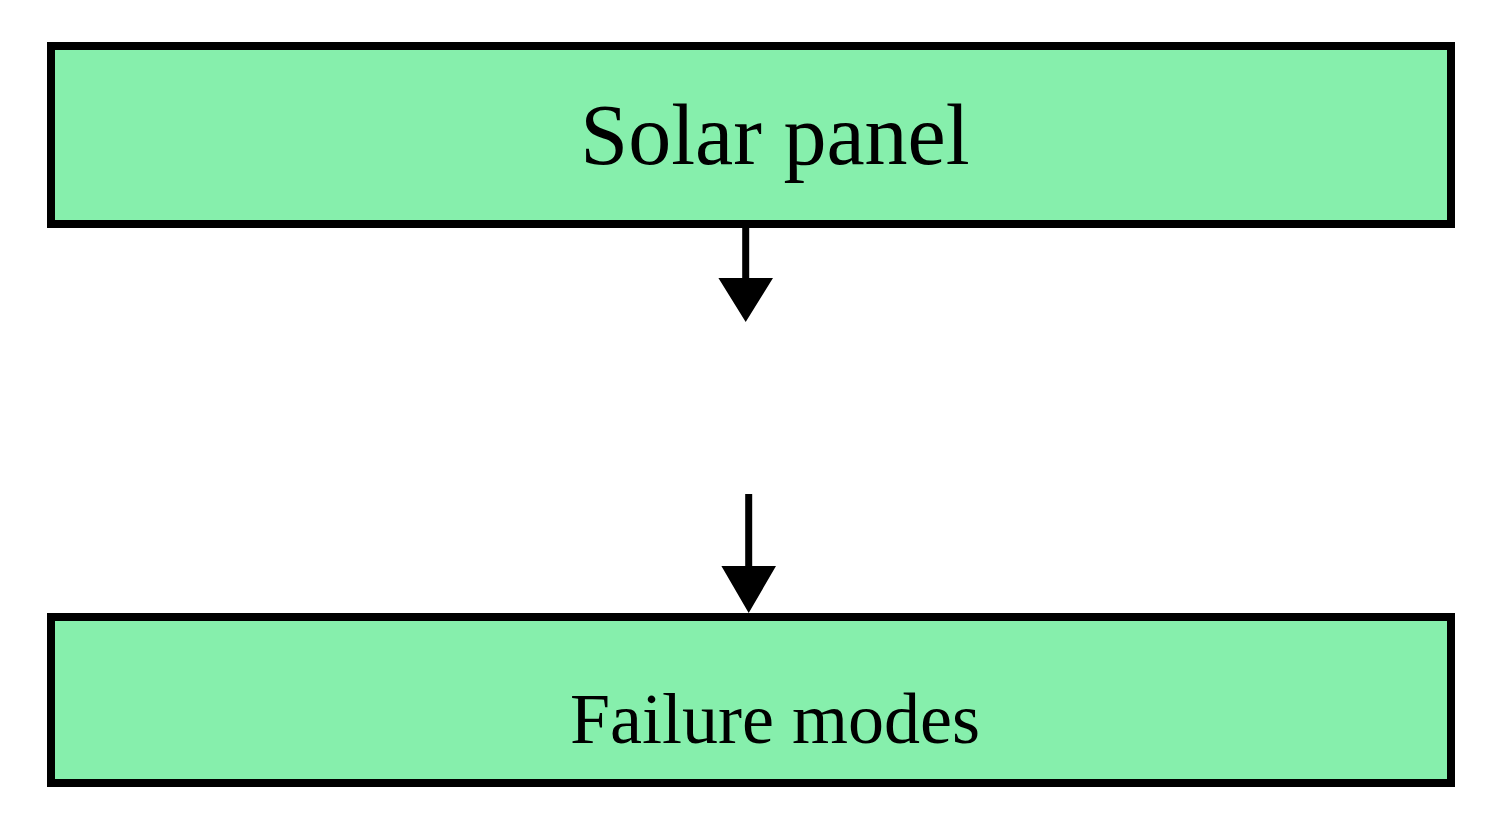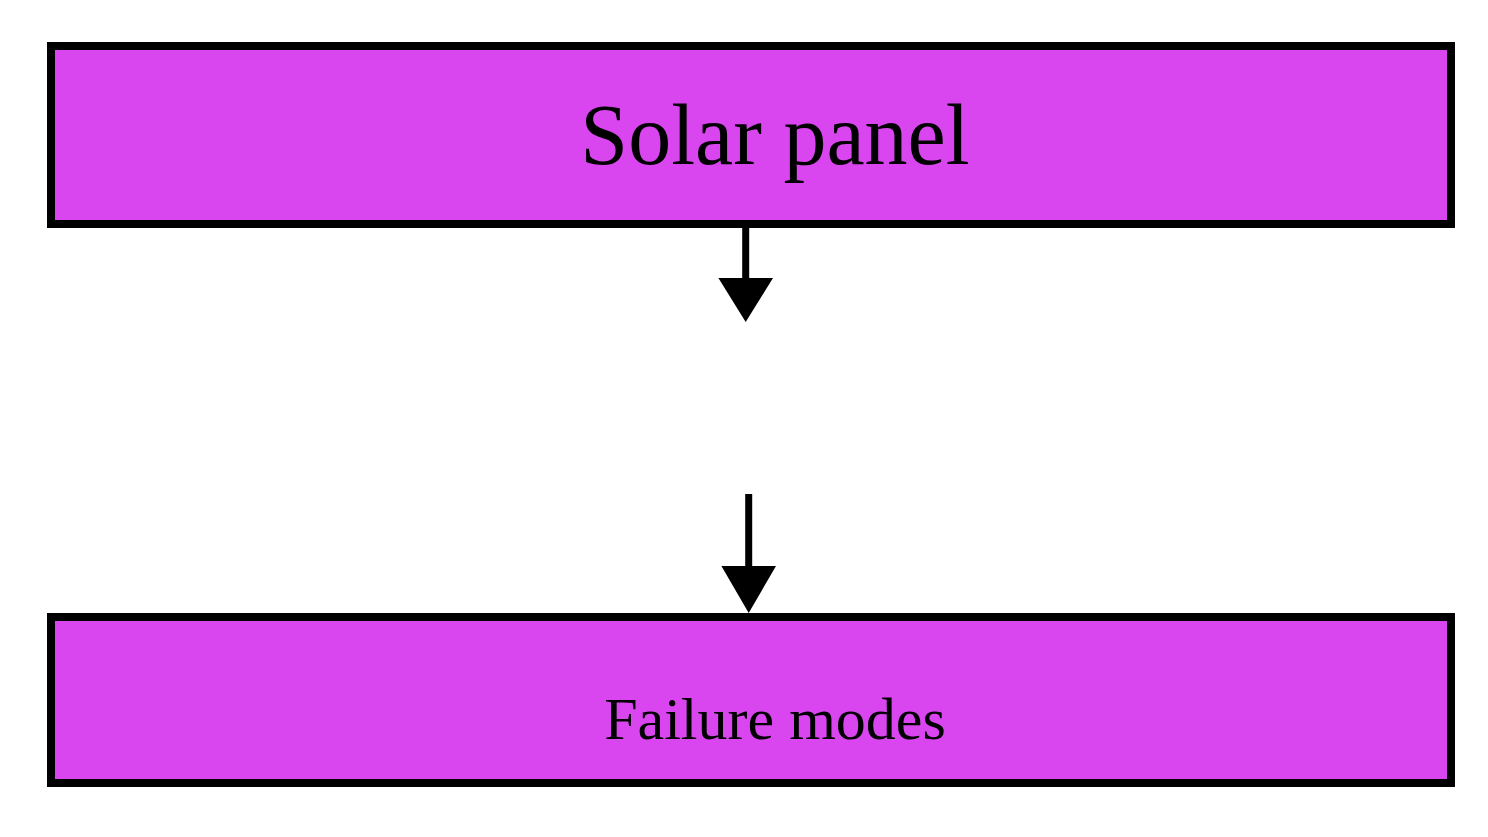--- a/index.html
+++ b/index.html
@@ -17,21 +17,21 @@
   #diagram-canvas {
     position: relative;
     width: 1488px;
     height: 837px;
     background: #ffffff;
   }
 
   .flow-box {
     position: absolute;
     box-sizing: border-box;
-    background: #d946ef;
+    background: #86efac;
     border: 8px solid #000000;
     display: flex;
     align-items: center;
     justify-content: center;
     padding-left: 48px;
   }
 
   .flow-box-label {
     font-family: "Liberation Serif", "DejaVu Serif", serif;
     font-size: 86px;
@@ -62,21 +62,21 @@
   }
 
   
   #box-failure-modes {
     left: 47px;
     top: 613px;
     width: 1408px;
     height: 174px;
   }
   #box-failure-modes .flow-box-label {
-    font-size: 60px;
+    font-size: 72px;
     margin-top: 37px;
   }
 
   
   .flow-arrow {
     position: absolute;
     display: block;
   }
   #arrow-1 {
     left: 715px;

